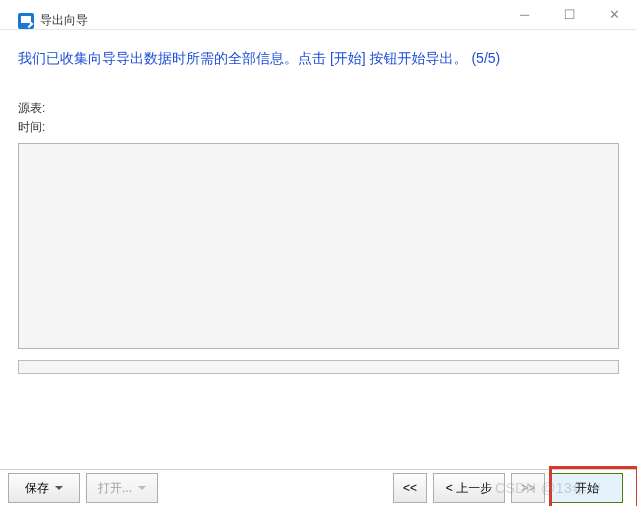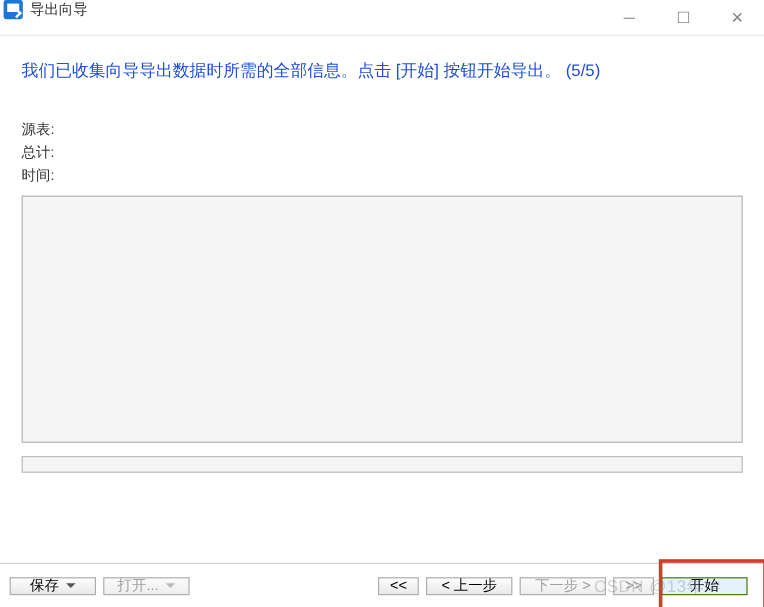--- a/index.html
+++ b/index.html
@@ -1,33 +1,33 @@
 <!DOCTYPE html>
 <html><head>
   <meta charset="utf-8">
   <style>
     * { box-sizing: border-box; margin: 0; padding: 0; }
     body { font-family: "Microsoft YaHei", "SimSun", sans-serif; font-size: 12px; background: #fff; width: 637px; height: 506px; overflow: hidden; position: relative; }
-    .titlebar { height: 30px; display: flex; align-items: flex-start; border-bottom: 1px solid #e8e8e8; padding-left: 3px; }
+    .titlebar { height: 30px; display: flex; align-items: flex-end; border-bottom: 1px solid #e8e8e8; padding-left: 18px; }
     .titlebar-icon { width: 16px; height: 16px; background: #1a77d4; border-radius: 2px; display: inline-flex; align-items: center; justify-content: center; margin-right: 6px; position: relative; }
     .titlebar-icon::before { content: ""; position: absolute; width: 10px; height: 7px; background: #fff; top: 3px; left: 3px; }
     .titlebar-icon::after { content: ""; position: absolute; width: 4px; height: 4px; border-right: 2px solid #fff; border-bottom: 2px solid #fff; transform: rotate(-45deg); bottom: 2px; right: 2px; }
     .title-text { color: #333; font-size: 12px; }
     .win-controls { margin-left: auto; display: flex; }
     .win-btn { width: 45px; height: 29px; display: flex; align-items: center; justify-content: center; color: #888; font-size: 13px; cursor: pointer; }
     .header-msg { padding: 18px 18px 10px 18px; color: #1d4ed8; font-size: 14px; line-height: 1.5; }
     .info-block { padding: 20px 18px 6px 18px; font-size: 12px; color: #333; line-height: 1.6; }
     .info-row { margin-bottom: 0px; }
     .log-wrap { padding: 0 18px; }
     .log-area { width: 100%; height: 206px; border: 1px solid #b5b5b5; background: #f5f5f5; resize: none; font-family: inherit; font-size: 12px; padding: 4px; overflow-y: scroll; }
     .progress-wrap { padding: 8px 18px 0 18px; }
     .progress-bar { width: 100%; height: 14px; border: 1px solid #bcbcbc; background: #f5f5f5; }
     .dialog-divider { border-top: 1px solid #d0d0d0; margin-top: 30px; margin-bottom: 0px; position: absolute; left: 0; right: 0; bottom: 36px; }
     .footer { position: absolute; bottom: 0; left: 0; right: 0; height: 36px; display: flex; align-items: center; padding: 0 8px; background: #fff; }
-    .btn { height: 15px; min-width: 72px; border: 1px solid #adadad; background: linear-gradient(#fdfdfd, #e9e9e9); font-size: 12px; cursor: pointer; display: inline-flex; align-items: center; justify-content: center; padding: 0 6px; margin-right: 6px; font-family: inherit; }
+    .btn { height: 30px; min-width: 72px; border: 1px solid #adadad; background: linear-gradient(#fdfdfd, #e9e9e9); font-size: 12px; cursor: pointer; display: inline-flex; align-items: center; justify-content: center; padding: 0 6px; margin-right: 6px; font-family: inherit; }
     .btn.dropdown::after { content: ""; display: inline-block; margin-left: 6px; border-left: 4px solid transparent; border-right: 4px solid transparent; border-top: 4px solid #555; }
     .btn[disabled] { color: #a0a0a0; cursor: default; background: linear-gradient(#fafafa, #eee); }
     .btn[disabled].dropdown::after { border-top-color: #bbb; }
     .footer-spacer { flex: 1; }
     .btn-nav { min-width: 34px; }
     .btn.primary { border: 1px solid #4d7c0f; background: #e5f1fb; }
     .highlight-box { position: absolute; border: 3px solid #d63a2a; width: 90px; height: 43px; right: -2px; bottom: -3px; pointer-events: none; }
     .watermark { position: absolute; right: 36px; bottom: 8px; color: rgba(120,120,120,0.32); font-size: 14px; pointer-events: none; letter-spacing: 0.5px; }
     ::-webkit-scrollbar { width: 16px; }
     ::-webkit-scrollbar-track { background: #f0f0f0; border-left: 1px solid #ddd; }
@@ -51,24 +51,20 @@
   <span>我们已收集向导导出数据时所需的全部信息。点击 [开始] 按钮开始导出。</span>
   <span>(5/5)</span>
 </div>
 
 <div class="info-block">
   <div class="info-row">
     <span>源表:</span>
     <span></span>
   </div>
   <div class="info-row">
-    <span>总计:</span>
-    <span></span>
-  </div>
-  <div class="info-row">
     <span>时间:</span>
     <span></span>
   </div>
 </div>
 
 <div class="log-wrap">
   <textarea class="log-area" readonly="" style=""></textarea>
 </div>
 
 <div class="progress-wrap">
@@ -80,19 +76,18 @@
 <div class="footer">
   <button class="btn dropdown">
       <span>保存</span>
     </button>
   <button class="btn dropdown" disabled="">
       <span>打开...</span>
     </button>
   <div class="footer-spacer"></div>
   <button class="btn btn-nav">&lt;&lt;</button>
   <button class="btn">&lt; 上一步</button>
-  <button class="btn" disabled="">下一步 &gt;</button>
   <button class="btn btn-nav" disabled="">&gt;&gt;</button>
   <button class="btn primary">开始</button>
 </div>
 
 <div class="highlight-box"></div>
 <div class="watermark">CSDN @13年*#</div>
 
 </body></html>

